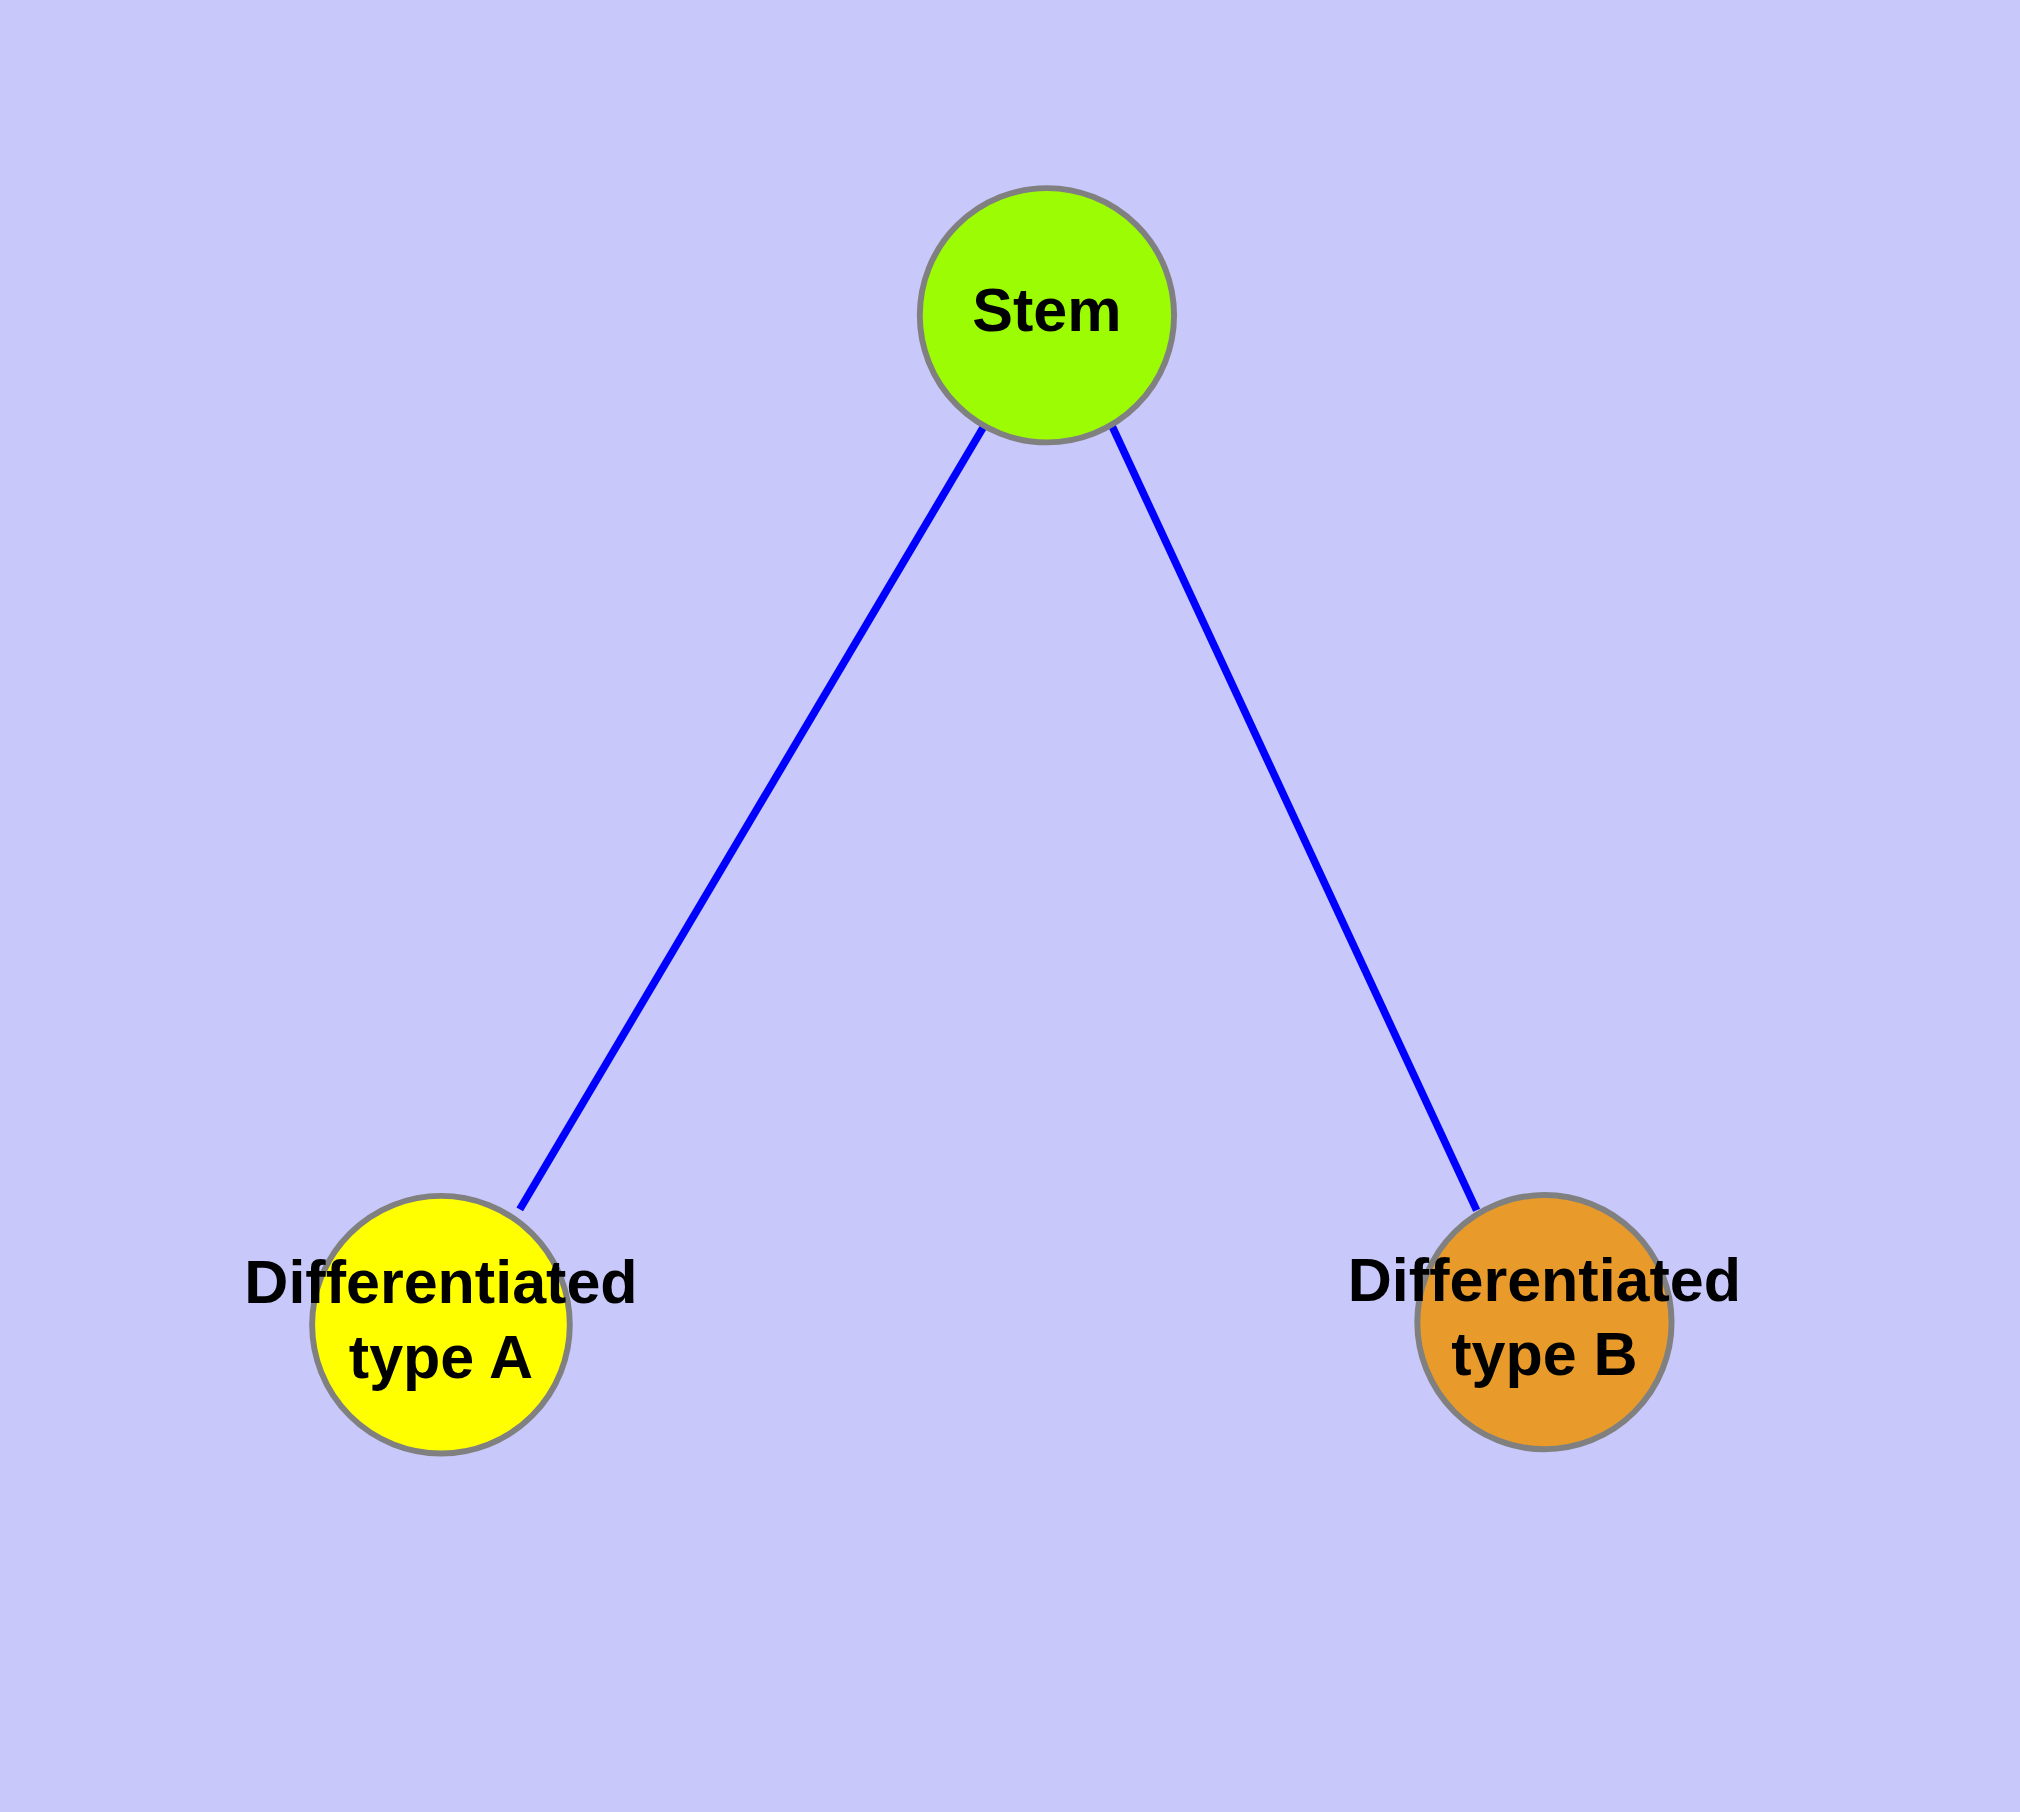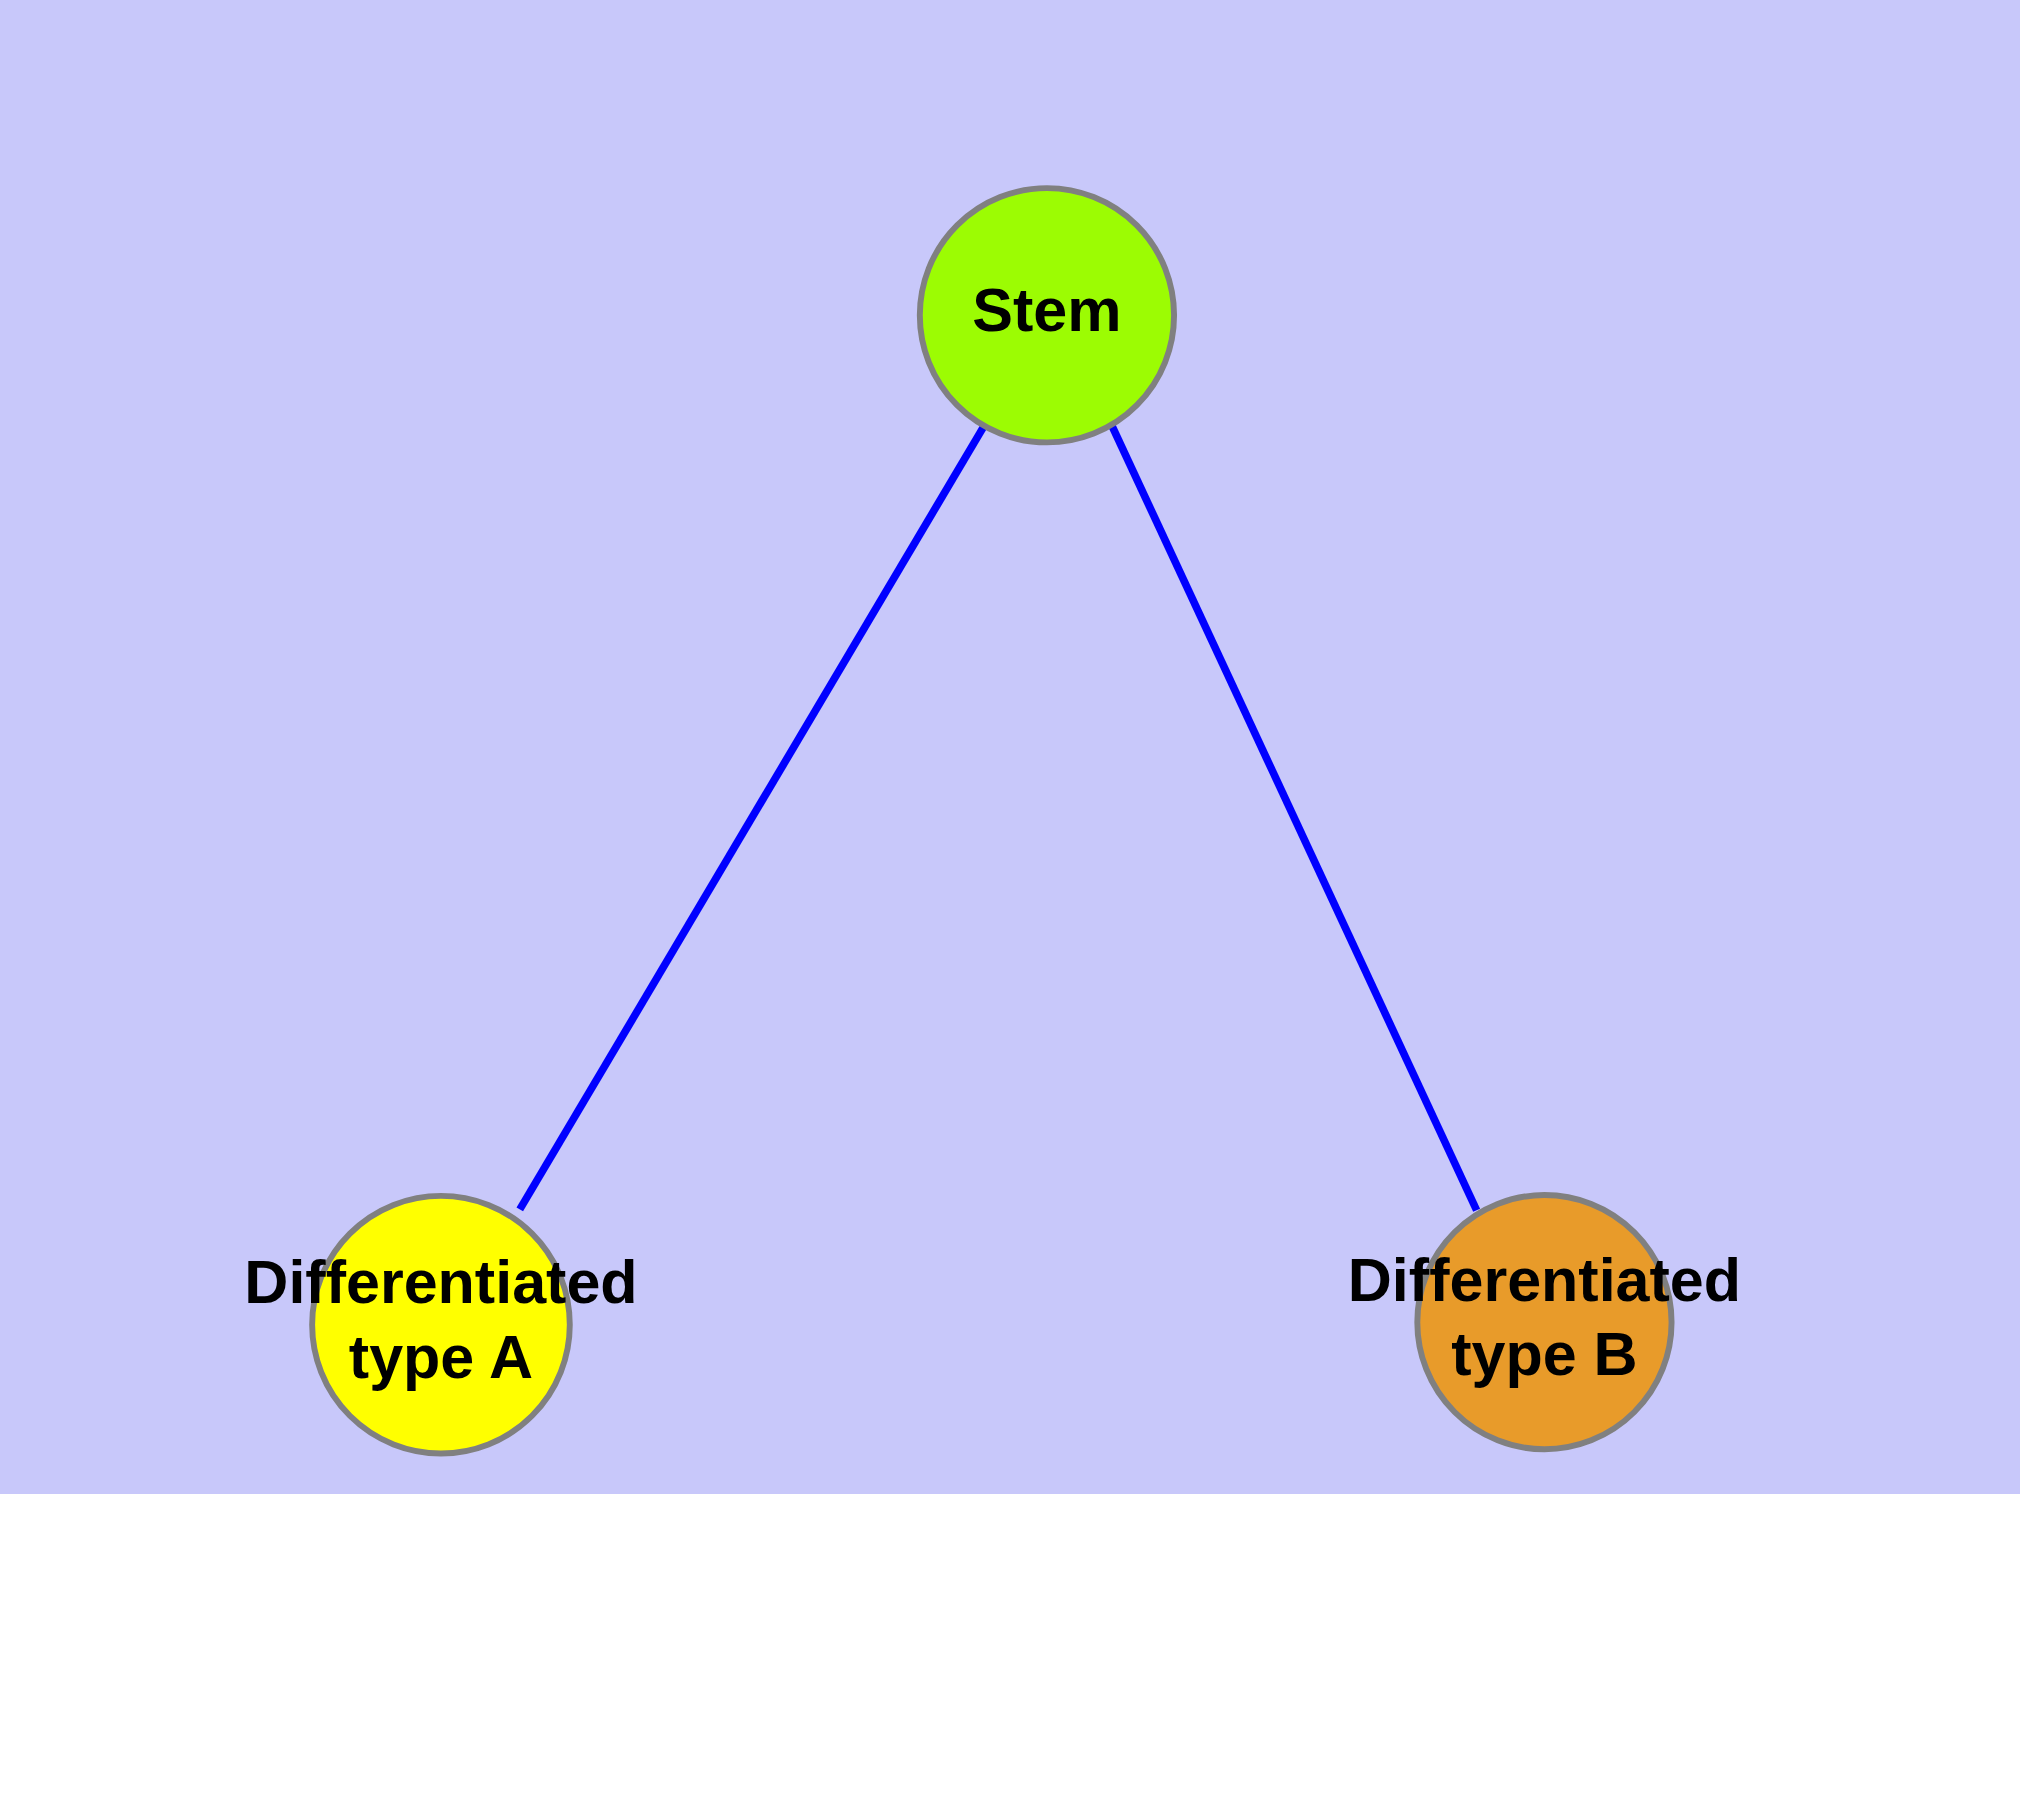--- a/index.html
+++ b/index.html
@@ -33,21 +33,21 @@
     fill: #000000;
     font-family: "Liberation Sans", sans-serif;
     paint-order: normal;
     dominant-baseline: middle;
     text-anchor: middle;
   }
 </style>
 </head>
 <body>
 
-<div id="stage" style="width: 2021px; height: 1494px;">
+<div id="stage" style="width: 2021px; height: 1812px;">
 
   <div id="canvas-bg" style="background: rgb(200, 200, 250);"></div>
 
   <svg id="graph-svg" viewBox="0 0 2384 2138" xmlns="http://www.w3.org/2000/svg" style="width: 2021px; height: 1812px;">
 
     <g id="edges-layer">
         <line x1="1160" y1="504" x2="613" y2="1427" stroke="#0000ff" stroke-width="9" stroke-linecap="butt"></line>
         <line x1="1312" y1="503" x2="1742" y2="1428" stroke="#0000ff" stroke-width="9" stroke-linecap="butt"></line>
       </g>
     <g id="nodes-layer">

